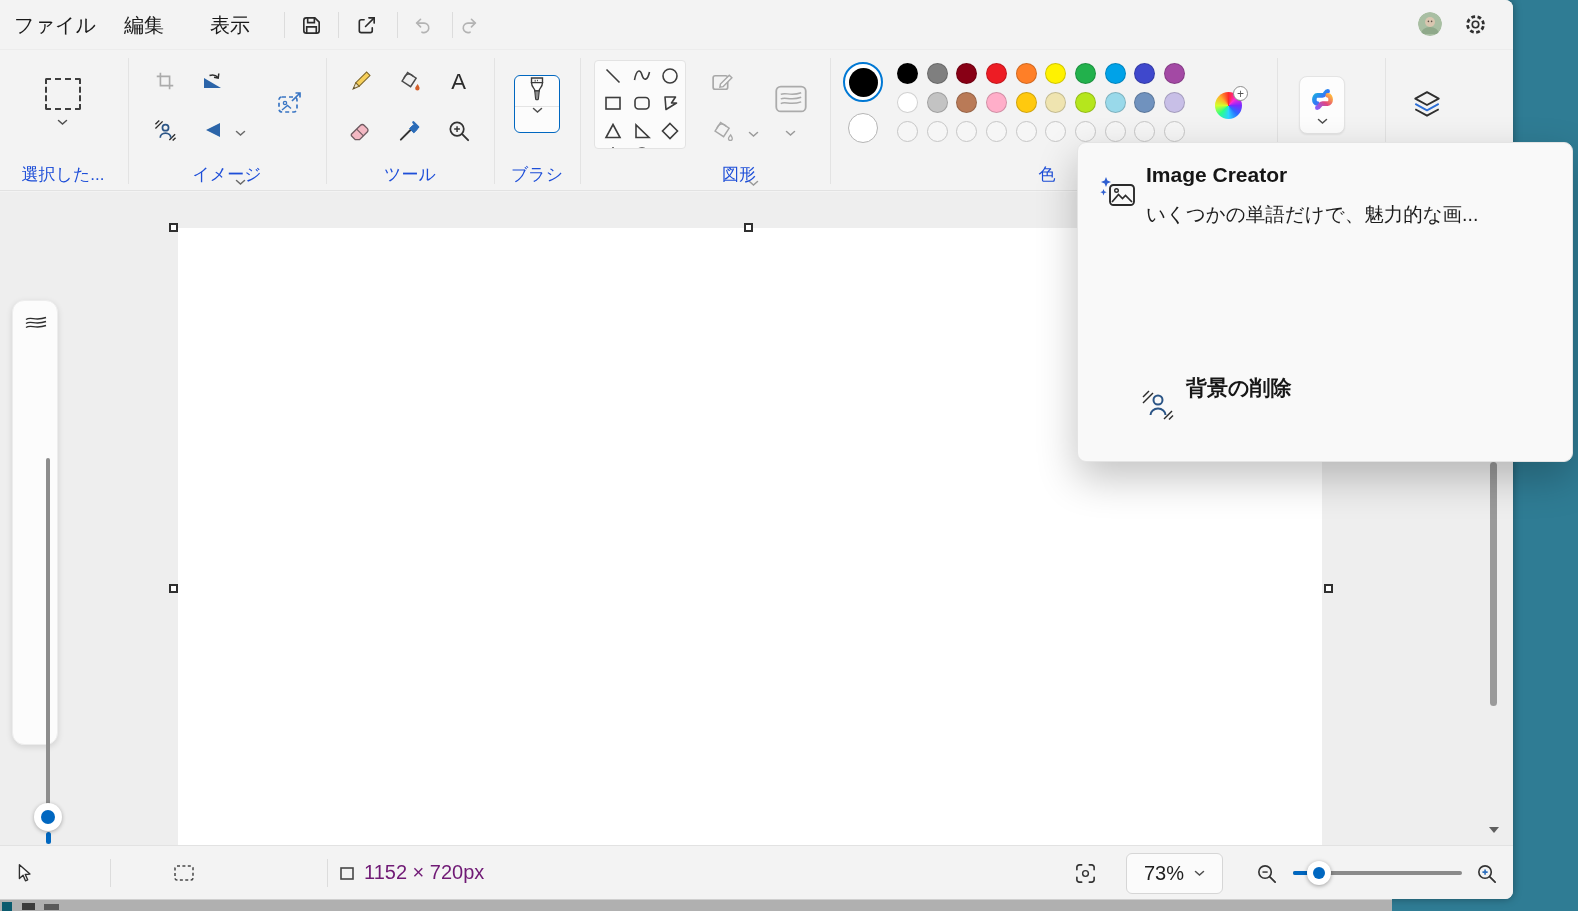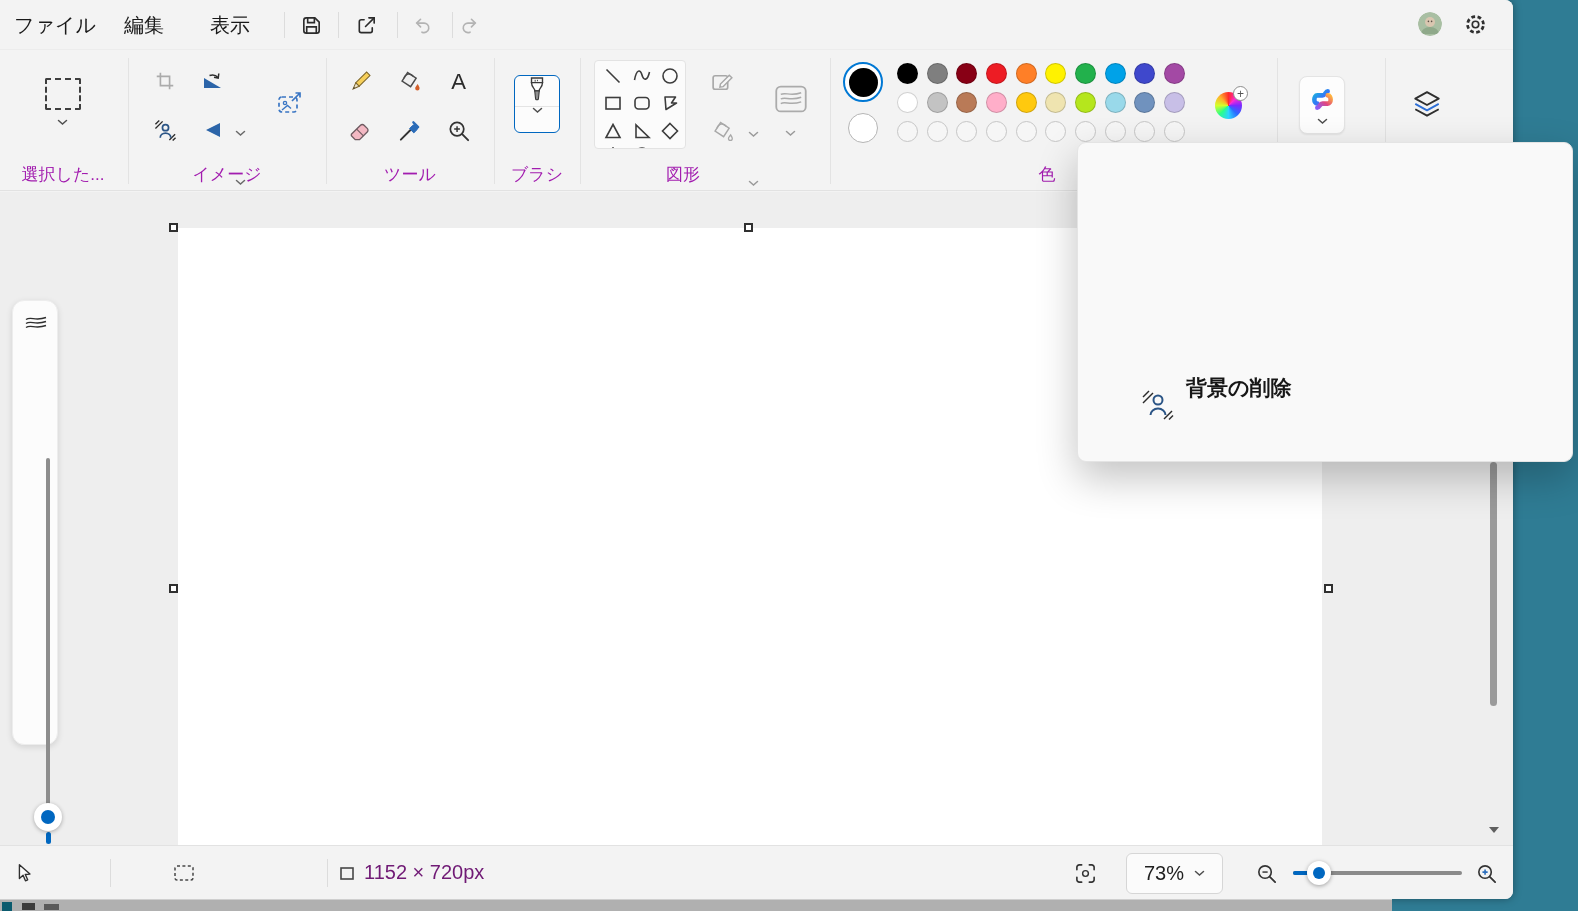--- a/index.html
+++ b/index.html
@@ -11,21 +11,21 @@
             border-radius:0 8px 8px 0; box-shadow:0 0 8px rgba(0,0,0,.35); overflow:hidden; }
   
   .menubar { position:absolute; left:0; top:0; width:1513px; height:50px; background:#f3f3f3; border-bottom:1px solid #ececec; }
   .menu-item { position:absolute; top:0; height:50px; display:flex; align-items:center; font-size:20px; color:#191919; cursor:default; }
   .mb-sep { position:absolute; top:12px; width:1px; height:26px; background:#dcdcdc; }
   .iconbtn { position:absolute; display:flex; align-items:center; justify-content:center; }
   .avatar { position:absolute; width:24px; height:24px; border-radius:50%; overflow:hidden; }
   
   .toolbar { position:absolute; left:0; top:51px; width:1513px; height:140px; background:#f3f3f3; border-bottom:1px solid #e2e2e2; }
   .tb-sep { position:absolute; top:7px; width:1px; height:126px; background:#e3e3e3; }
-  .sec-label { position:absolute; top:112px; font-size:17px; color:#a21caf; text-align:center; white-space:nowrap; }
+  .sec-label { position:absolute; top:112px; font-size:17px; color:#1d4ed8; text-align:center; white-space:nowrap; }
   .sel-rect { position:absolute; left:45px; top:27px; width:36px; height:32px; border:2px dashed #3e3e3e; border-radius:2px; }
   .brush-btn { position:absolute; left:514px; top:24px; width:46px; height:58px; border:1.5px solid #0067c0; border-radius:6px;
                background:#fcfcfc; display:flex; flex-direction:column; align-items:center; }
   .brush-div { width:44px; height:1px; background:#e4e4e4; margin-top:4px; }
   .shape-box { position:absolute; left:594px; top:9px; width:92px; height:89px; background:#fbfbfb; border:1px solid #e3e3e3; border-radius:4px; overflow:hidden; }
   .shape-cell { position:absolute; width:18px; height:18px; }
   .sw { position:absolute; width:21px; height:21px; border-radius:50%; border:1px solid rgba(0,0,0,.18); }
   .sw-empty { position:absolute; width:21px; height:21px; border-radius:50%; border:1.5px solid #c6c6c6; background:#f6f6f6; }
   .wheel { position:absolute; left:1215px; top:41px; width:27px; height:27px; border-radius:50%;
            background:conic-gradient(#ff2a2a,#ff2ad4,#7b2aff,#2a6bff,#2ad4ff,#2aff8a,#d4ff2a,#ffb02a,#ff2a2a); filter:blur(.4px); }
@@ -308,21 +308,21 @@
         <svg width="34" height="30" viewBox="0 0 30 26" fill="none" stroke="#ababab">
           <rect x="2" y="2" width="26" height="22" rx="4" stroke-width="1.6"></rect>
           <path d="M6 9 C10 6.5 14 11 24 7.5" stroke-width="1.3"></path>
           <path d="M6 13 C10 10.5 14 15 24 11.5" stroke-width="1.3"></path>
           <path d="M6 17 C10 14.5 14 19 24 15.5" stroke-width="1.3"></path>
         </svg>
       </div>
       <svg class="abs" style="left:785px; top:79px;" width="11" height="7" viewBox="0 0 11 7">
         <polyline points="1.5,1.5 5.5,5 9.5,1.5" fill="none" stroke="#9a9a9a" stroke-width="1.5" stroke-linecap="round"></polyline>
       </svg>
-      <div class="sec-label" style="left:628px; width:110px;">図形</div>
+      <div class="sec-label" style="left:684px; width:110px;">図形</div>
       <div class="tb-sep" style="left:830px;"></div>
 
       <div class="abs" style="left:843px; top:11px; width:40px; height:40px; border-radius:50%; border:2px solid #0078d4; display:flex; align-items:center; justify-content:center; background:#fff;">
         <div style="width: 29px; height: 29px; border-radius: 50%; background: rgb(0, 0, 0);"></div>
       </div>
       <div class="abs" style="left: 848px; top: 62px; width: 30px; height: 30px; border-radius: 50%; border: 1px solid rgb(181, 181, 181); background: rgb(255, 255, 255);"></div>
 
       <div class="sw" style="left: 897px; top: 12px; background: rgb(0, 0, 0);"></div>
       <div class="sw" style="left: 927px; top: 12px; background: rgb(127, 127, 127);"></div>
       <div class="sw" style="left: 956px; top: 12px; background: rgb(136, 0, 21);"></div>
@@ -470,20 +470,31 @@
     </div>
   </div>
 
   <div class="taskstrip">
     <div class="abs" style="left:2px; top:2px; width:10px; height:9px; background:#0b5b6e;"></div>
     <div class="abs" style="left:22px; top:3px; width:13px; height:7px; background:#3c3c3c;"></div>
     <div class="abs" style="left:44px; top:4px; width:15px; height:6px; background:#5a5a5a;"></div>
   </div>
 
   <div class="flyout">
+    <div class="fly-row" style="top:20px;">
+      <svg class="fly-icon" style="top:12px;" viewBox="0 0 36 32" fill="none">
+        <rect x="10" y="8" width="24" height="20" rx="3.5" stroke="#2b2b2b" stroke-width="1.9"></rect>
+        <circle cx="16.5" cy="13.5" r="1.8" stroke="#2b2b2b" stroke-width="1.4"></circle>
+        <path d="M12 25 L18.5 17.5 L22.5 21.5 L25.5 18.5 L32 25" stroke="#2b2b2b" stroke-width="1.7"></path>
+        <path d="M6 0 L7.4 3.6 L11 5 L7.4 6.4 L6 10 L4.6 6.4 L1 5 L4.6 3.6 Z" fill="#2f5fd0"></path>
+        <path d="M3.5 12 L4.4 14.3 L6.7 15.2 L4.4 16.1 L3.5 18.4 L2.6 16.1 L0.3 15.2 L2.6 14.3 Z" fill="#2f5fd0"></path>
+      </svg>
+      <span class="fly-title">Image Creator</span>
+      <span class="fly-desc">いくつかの単語だけで、魅力的な画...</span>
+    </div>
     <div class="fly-row" style="top:231px;margin-left:40px;">
       <svg class="fly-icon" style="top:12px;" viewBox="0 0 36 32" fill="none">
         <g stroke="#2b2b2b" stroke-width="1.5">
           <path d="M3 9 L9 3"></path>
             <path d="M3 15 L13 5"></path>
             <path d="M24 31 L32 23"></path>
             <path d="M29 31.5 L33 27.5"></path>
         </g>
         <circle cx="18" cy="12" r="4.5" stroke="#2b5586" stroke-width="2"></circle>
         <path d="M10.5 27 A7.5 6.5 0 0 1 25.5 27" stroke="#2b5586" stroke-width="2"></path>

